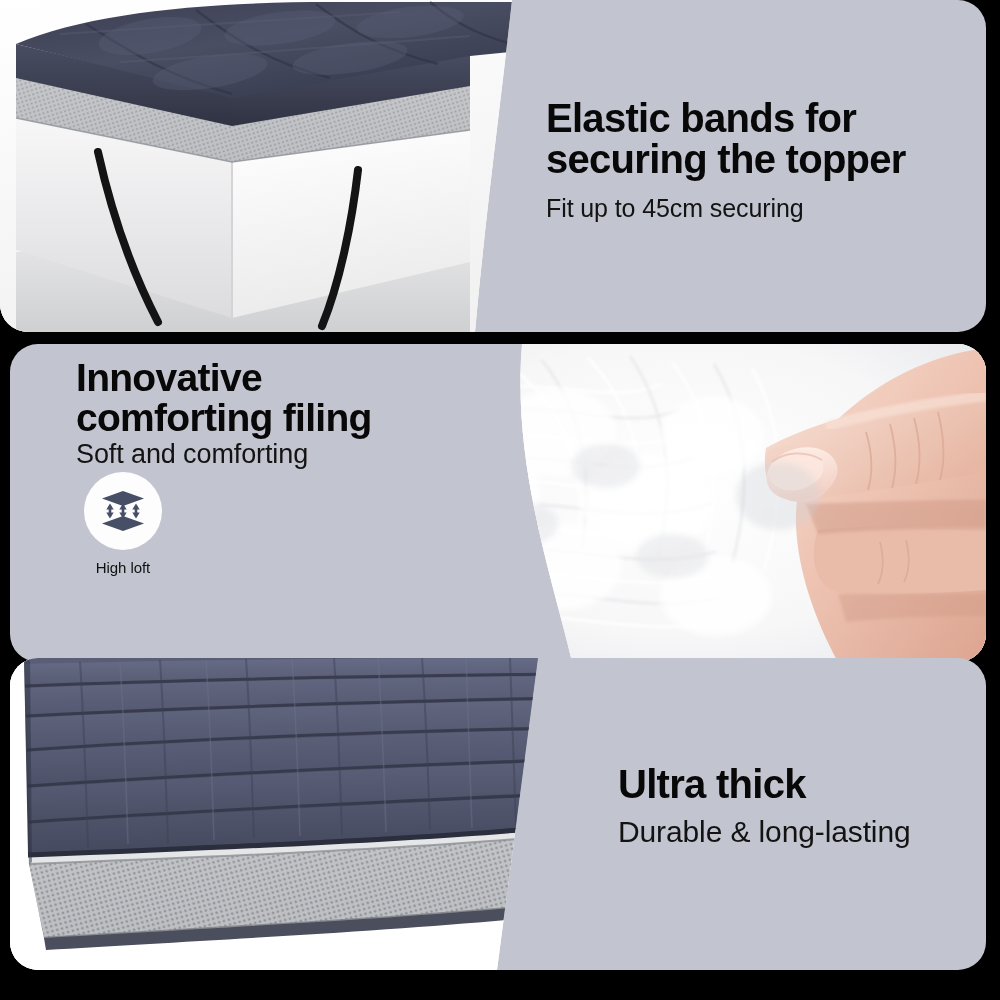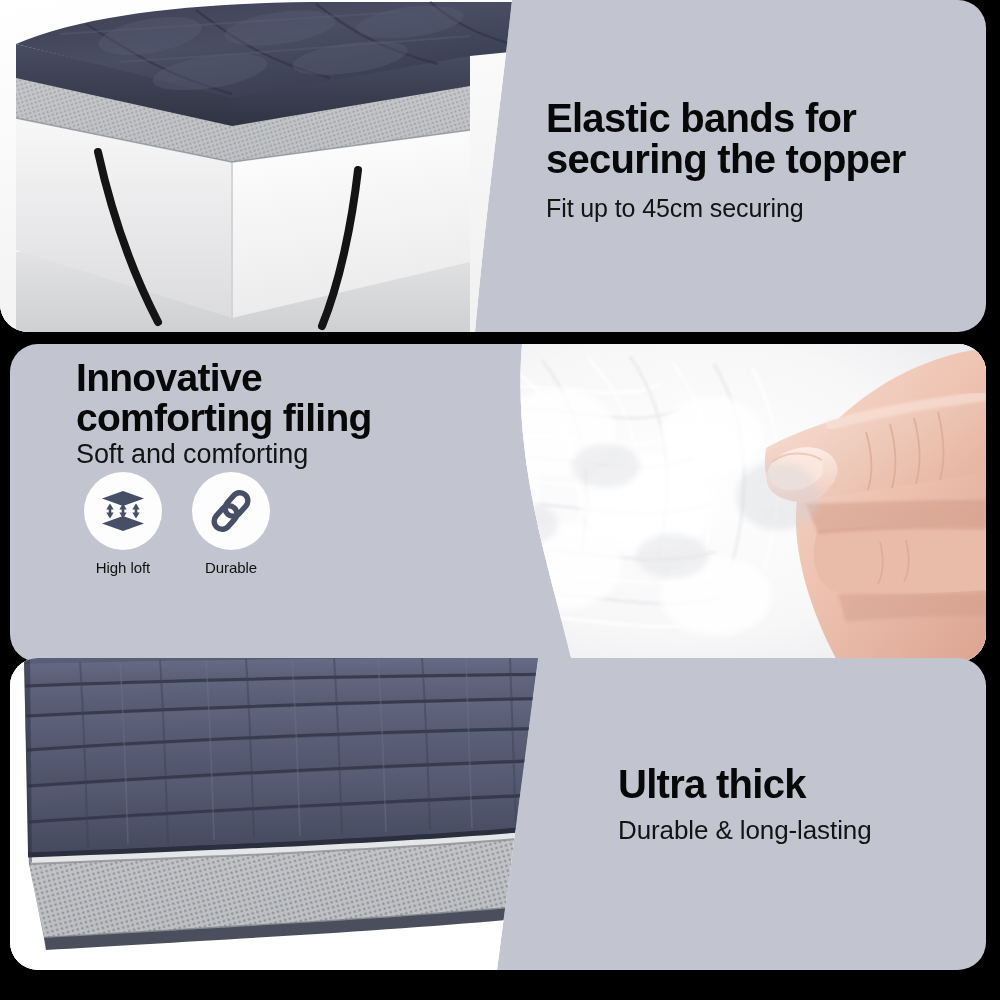--- a/index.html
+++ b/index.html
@@ -72,21 +72,21 @@
   
   #panel3 { left:10px; top:658px; width:976px; height:312px; border-radius:28px; background:#c2c5cf; }
   #p3-photo {
     position:absolute; left:0; top:0; width:545px; height:312px;
     -webkit-clip-path: path("M0,0 L528,0 L487,312 L0,312 Z");
     clip-path: path("M0,0 L528,0 L487,312 L0,312 Z");
     overflow:hidden; background:#ffffff;
   }
   #p3-txt { left:608px; top:106px; }
   #p3-txt .headline { font-size:40px; }
-  #p3-txt .subline { font-size:26px; margin-top:10px; }
+  #p3-txt .subline { font-size:30px; margin-top:10px; }
 
   
   .photo-svg { display:block; width:100%; height:100%; }
 </style>
 </head>
 <body>
 
 <div class="stage">
 
   <div class="panel" id="panel1">
@@ -316,31 +316,20 @@
               <polygon points="24,16.6 27.7,22.4 20.3,22.4"></polygon>
               <polygon points="24,31.4 27.7,25.6 20.3,25.6"></polygon>
               <polygon points="37,16.6 40.7,22.4 33.3,22.4"></polygon>
               <polygon points="37,31.4 40.7,25.6 33.3,25.6"></polygon>
             </g>
           </svg>
         </div>
         <div class="badge-label">High loft</div>
       </div>
 
-      <div class="badge">
-        <div class="badge-circle">
-          <svg width="48" height="48" viewBox="0 0 48 48">
-            <g fill="none" stroke="#474f66" stroke-width="5.4" stroke-linecap="round">
-              <rect x="21.5" y="4.5" width="16" height="26" rx="8" transform="rotate(42 29.5 17.5)"></rect>
-              <rect x="10.5" y="17.5" width="16" height="26" rx="8" transform="rotate(42 18.5 30.5)"></rect>
-            </g>
-          </svg>
-        </div>
-        <div class="badge-label">Durable</div>
-      </div>
     </div>
   </div>
 
   <div class="panel" id="panel3">
 
     <div id="p3-photo">
       <svg class="photo-svg" viewBox="0 0 545 312" preserveAspectRatio="xMidYMid slice">
         <defs>
           <linearGradient id="q1" x1="0" y1="0" x2="0.1" y2="1">
             <stop offset="0%" stop-color="#5a5e76"></stop>

